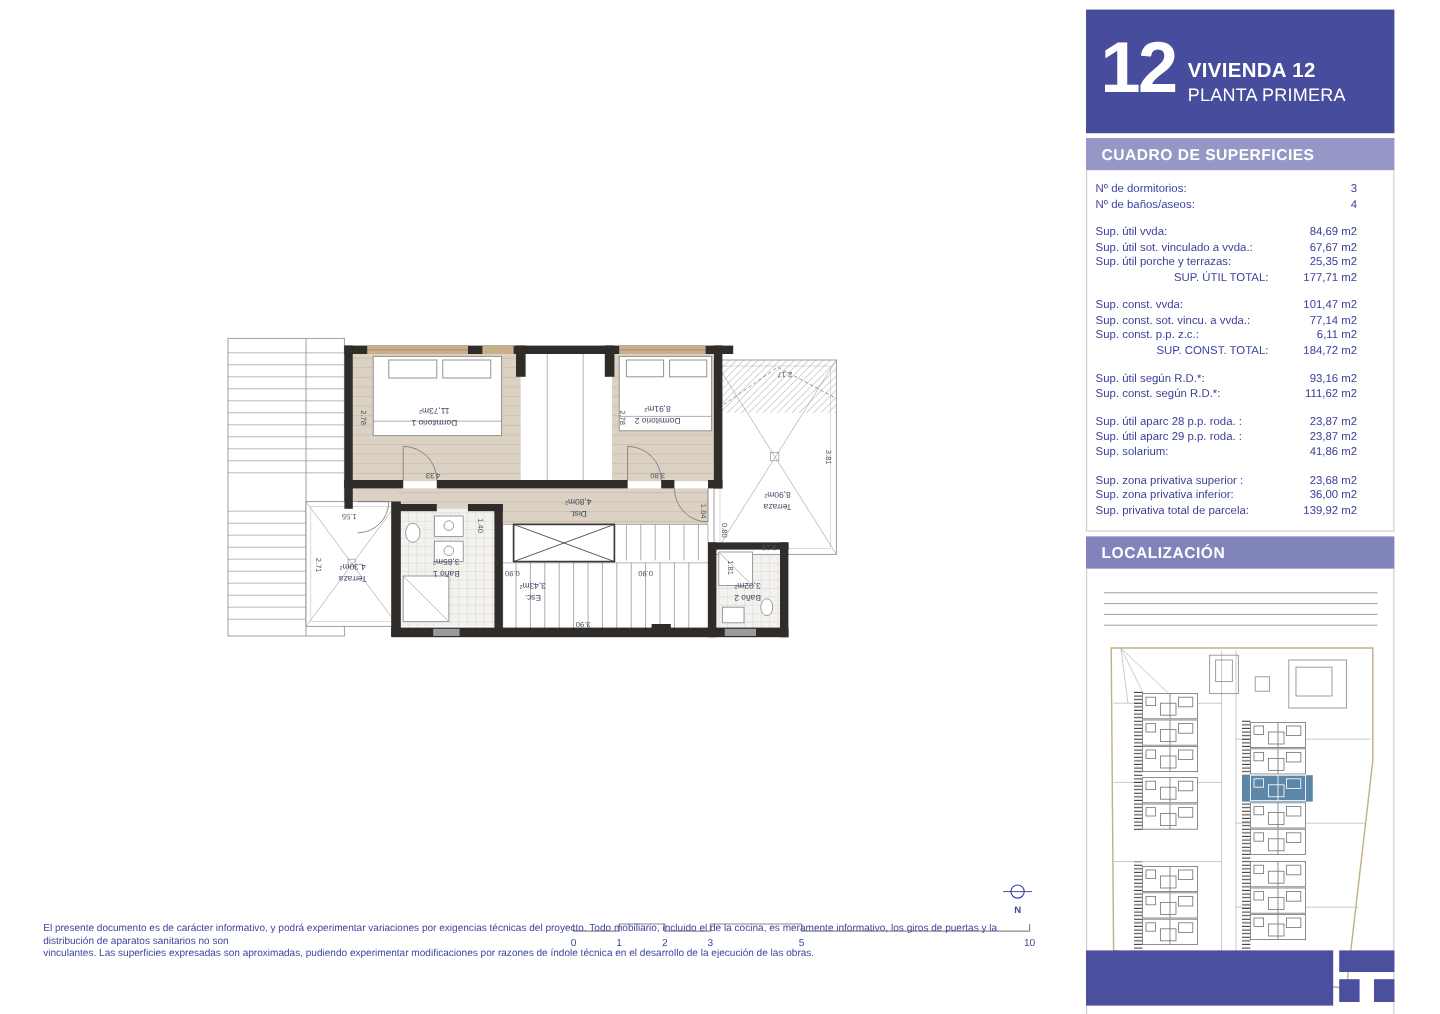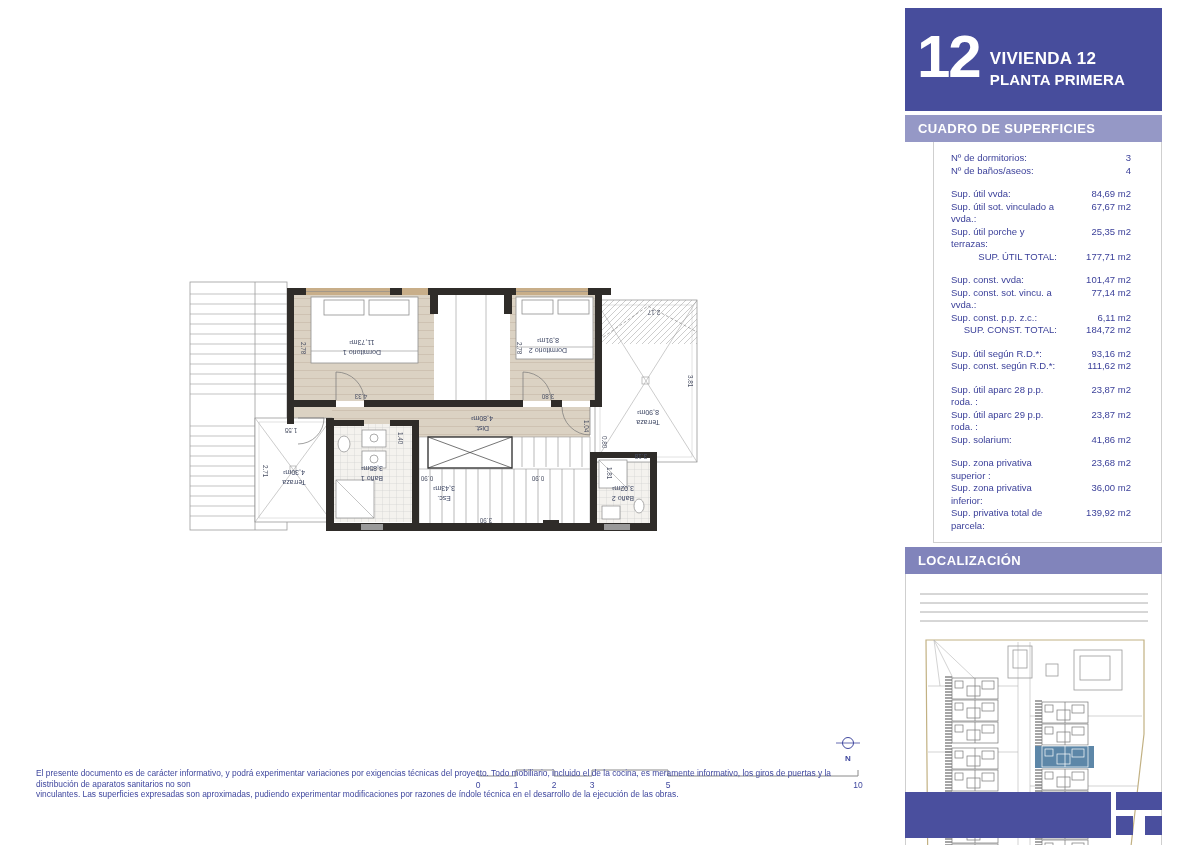--- a/index.html
+++ b/index.html
@@ -24,30 +24,30 @@
   
   .panel{position:absolute;left:905px;top:8px;width:257px;}
   .panel-header{
     background:var(--headerBlue);color:#fff;height:103px;display:flex;align-items:center;
   }
   .panel-header .big-num{
     font-size:60px;font-weight:bold;line-height:60px;padding:0 10px 6px 12px;letter-spacing:-2px;
   }
   .panel-header .titles{display:flex;flex-direction:column;margin-top:2px;}
   .panel-header .title{font-size:17px;font-weight:bold;letter-spacing:.3px;margin-top:16px;}
-  .panel-header .subtitle{font-size:15px;font-weight:bold;letter-spacing:.2px;margin-top:2px;text-align:center;}
+  .panel-header .subtitle{font-size:15px;font-weight:normal;letter-spacing:.2px;margin-top:2px;text-align:center;}
   .section-bar{
     color:#fff;font-size:13px;font-weight:bold;letter-spacing:.4px;
     height:27px;line-height:27px;padding-left:13px;margin-top:4px;
   }
   .bar-cuadro{background:var(--cuadroBar);}
   .bar-local{background:var(--localBar);}
   .surface-table{
     background:#fff;border:1px solid #cfcfcf;border-top:none;
-    padding:10px 30px 8px 17px;color:var(--tableText);font-size:9.5px;margin-left:28px;
+    padding:10px 30px 8px 7px;color:var(--tableText);font-size:9.5px;
   }
   .tgroup{margin-bottom:11px;}
   .tgroup:last-child{margin-bottom:2px;}
   .trow{display:flex;line-height:12.5px;}
   .trow .lbl{flex:1;}
   .trow .val{width:70px;text-align:right;white-space:nowrap;}
   .trow.total{justify-content:flex-end;}
   .trow.total .lbl{flex:0 0 auto;margin-right:4px;}
   .map-box{
     background:#fff;border:1px solid #cfcfcf;border-top:none;height:392px;

